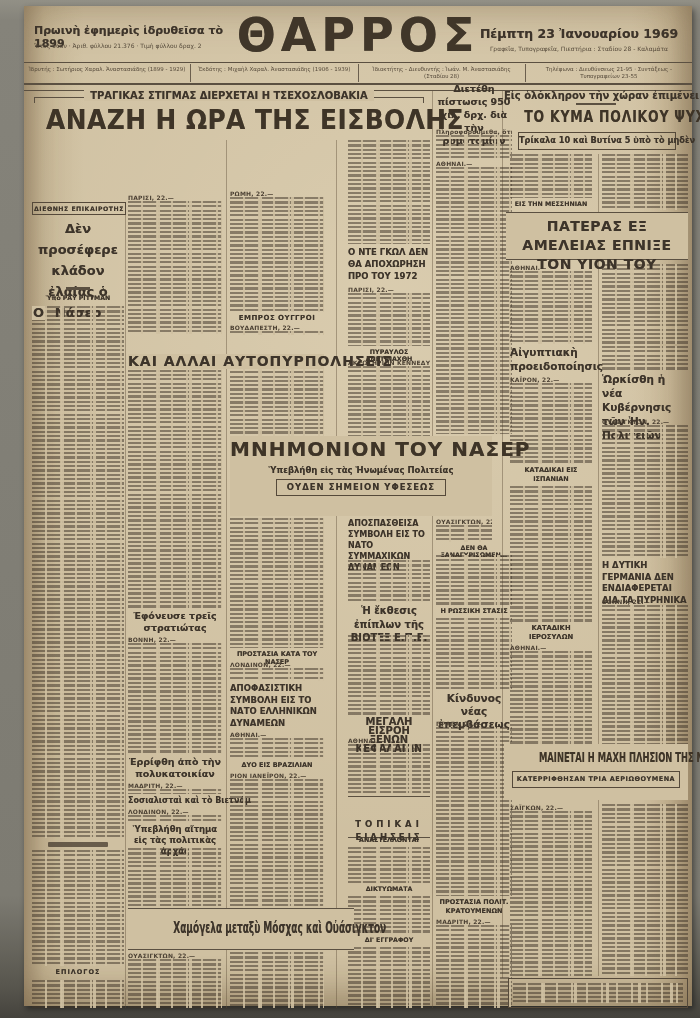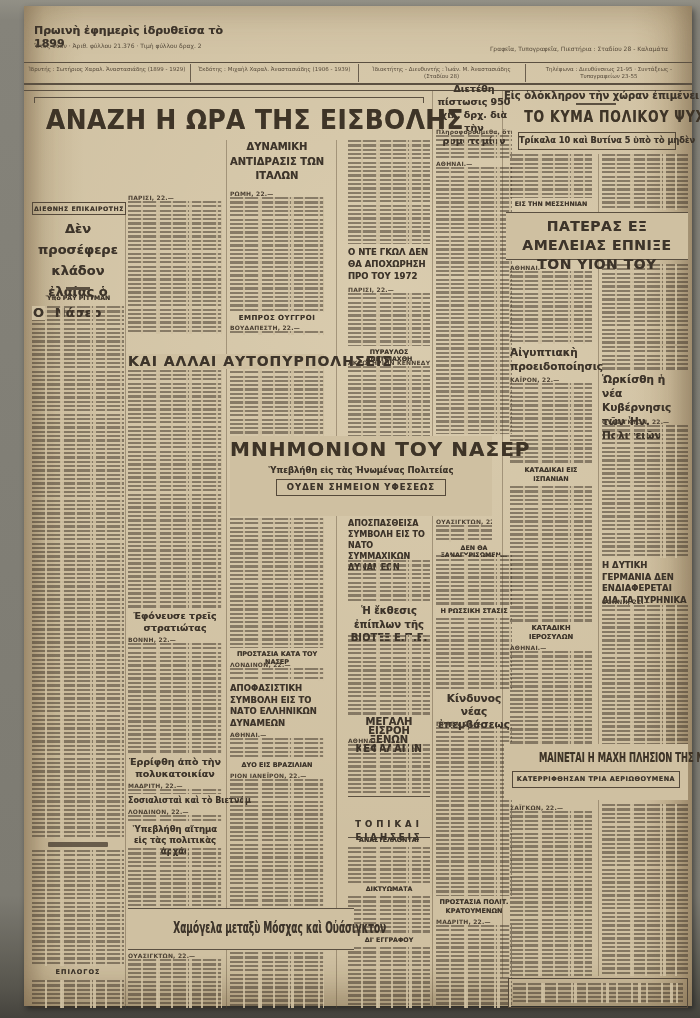--- a/index.html
+++ b/index.html
@@ -46,33 +46,36 @@
 
   <div class="vr" style="left:101px;top:196px;height:806px"></div>
   <div class="vr" style="left:202px;top:134px;height:868px"></div>
   <div class="vr" style="left:312px;top:134px;height:868px"></div>
   <div class="vr" style="left:408px;top:84px;height:918px"></div>
   <div class="vr" style="left:478px;top:84px;height:888px"></div>
   <div class="vr" style="left:574px;top:148px;height:822px"></div>
 
   <div class="b hd" style="left:10px;top:18px;width:222px;height:14px;font-size:11px">Πρωινὴ ἐφημερὶς ἱδρυθεῖσα τὸ 1899</div>
   <div class="b" style="left:10px;top:36px;width:222px;height:8px;font-size:6px;color:#55493a">Ἔτος 66ον · Ἀριθ. φύλλου 21.376 · Τιμὴ φύλλου δραχ. 2</div>
+  <div class="b hd ctr" style="left:199px;top:2px;width:270px;height:54px;font-size:46px;letter-spacing:5px;line-height:54px;color:#403629">ΘΑΡΡΟΣ</div>
+  <div class="b hd ctr" style="left:452px;top:20px;width:206px;height:16px;font-size:12.5px">Πέμπτη 23 Ἰανουαρίου 1969</div>
   <div class="b ctr" style="left:452px;top:39px;width:206px;height:8px;font-size:6px;color:#55493a">Γραφεῖα, Τυπογραφεῖα, Πιεστήρια : Σταδίου 28 - Καλαμάτα</div>
   <div class="hr" style="left:0;top:56px;width:668px;height:1px"></div>
   <div class="b" style="left:0;top:58px;width:668px;height:18px;display:flex">
     <div class="cell">Ἱδρυτής : Σωτήριος Χαραλ. Ἀναστασιάδης (1899 - 1929)</div>
     <div class="cell">Ἐκδότης : Μιχαὴλ Χαραλ. Ἀναστασιάδης (1906 - 1939)</div>
     <div class="cell">Ἰδιοκτήτης - Διευθυντής : Ἰωάν. Μ. Ἀναστασιάδης (Σταδίου 28)</div>
     <div class="cell">Τηλέφωνα : Διευθύνσεως 21-95 · Συντάξεως - Τυπογραφείων 23-55</div>
   </div>
   <div class="b" style="left:0;top:77px;width:668px;height:5px;border-top:2px solid #5b5041;border-bottom:1px solid #5b5041"></div>
 
   <div class="hr" style="left:10px;top:91px;width:390px;height:1px"></div>
   <div class="hr" style="left:10px;top:91px;width:1px;height:6px"></div>
   <div class="hr" style="left:399px;top:91px;width:1px;height:6px"></div>
+  <div class="b hd ctr" style="left:10px;top:84px;width:390px;height:13px;font-size:10px;z-index:3"><span style="background:#cfc0a1;padding:0 6px">ΤΡΑΓΙΚΑΣ ΣΤΙΓΜΑΣ ΔΙΕΡΧΕΤΑΙ Η ΤΣΕΧΟΣΛΟΒΑΚΙΑ</span></div>
   <div class="b hd ctr nowrap" style="left:6px;top:97px;width:402px;height:34px;font-size:27px;line-height:34px;letter-spacing:.5px;transform:scaleX(.92);transform-origin:50% 0;color:#3e3427">ΑΝΑΖΗ Η ΩΡΑ ΤΗΣ ΕΙΣΒΟΛΗΣ</div>
 
   <div class="b box hd ctr" style="left:8px;top:196px;width:92px;height:11px;font-size:6.2px;line-height:11px;letter-spacing:.5px">ΔΙΕΘΝΗΣ ΕΠΙΚΑΙΡΟΤΗΣ</div>
   <div class="b hd ctr" style="left:8px;top:212px;width:92px;height:64px;font-size:13px;line-height:21px">Δὲν προσέφερε κλάδον ἐλαίας ὁ Νάσερ</div>
   <div class="hr" style="left:42px;top:281px;width:24px;height:3px"></div>
   <div class="b hd ctr" style="left:8px;top:288px;width:92px;height:9px;font-size:6.2px">Ὑπὸ ΡΑΫ ΡΙΤΤΜΑΝ</div>
   <div class="b body" style="left:8px;top:300px;width:92px;height:532px">
     <div class="gx"></div>
     <span class="b hd ctr" style="left:0;top:0;width:13px;height:14px;font-size:13px;line-height:14px;background:#cfc0a1">Ο</span>
   </div>
@@ -121,21 +124,20 @@
     <div class="hd ctr nowrap" style="margin-top:9px;font-size:15px;line-height:20px;transform:scaleX(.6);transform-origin:50% 0">Χαμόγελα μεταξὺ Μόσχας καὶ Οὐάσιγκτον</div>
   </div>
   <div class="b body" style="left:104px;top:946px;width:94px;height:56px">
     <span class="dl">ΟΥΑΣΙΓΚΤΩΝ, 22.—</span>
     <div class="gx"></div>
   </div>
   <div class="b body" style="left:206px;top:946px;width:94px;height:56px">
       <div class="gx"></div>
     </div>
 
-  <div class="b hd ctr" style="left:206px;top:134px;width:94px;height:46px;font-size:10px;line-height:14.5px">ΔΥΝΑΜΙΚΗ ΑΝΤΙΔΡΑΣΙΣ ΤΩΝ ΙΤΑΛΩΝ</div>
   <div class="b body" style="left:206px;top:184px;width:94px;height:122px">
     <span class="dl">ΡΩΜΗ, 22.—</span>
     <div class="gx"></div>
   </div>
   <div class="b hd ctr" style="left:206px;top:308px;width:94px;height:9px;font-size:7px;letter-spacing:.5px">ΕΜΠΡΟΣ ΟΥΓΓΡΟΙ</div>
   <div class="b body" style="left:206px;top:318px;width:94px;height:11px">
     <span class="dl">ΒΟΥΔΑΠΕΣΤΗ, 22.—</span>
     <div class="gx"></div>
   </div>
   <div class="b body" style="left:206px;top:348px;width:94px;height:86px">

